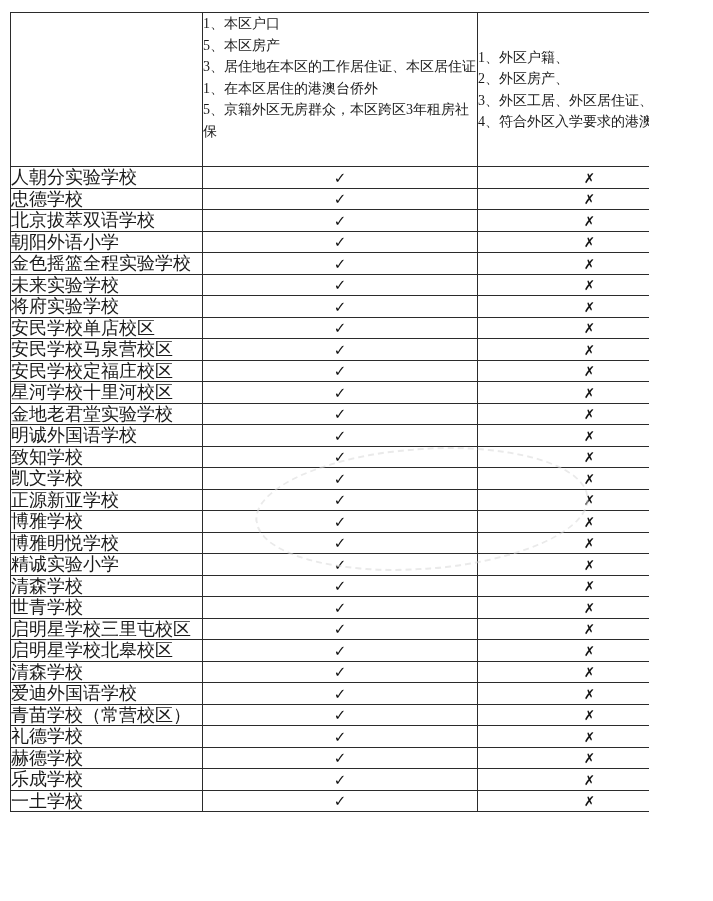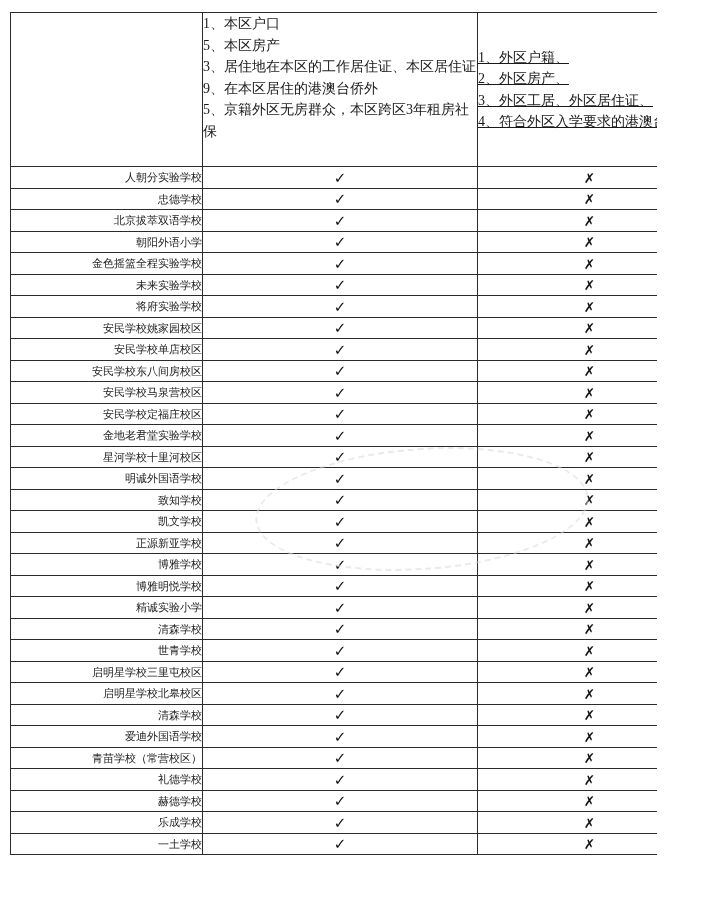--- a/index.html
+++ b/index.html
@@ -8,21 +8,20 @@
     background: #ffffff;
   }
   .page {
     position: relative;
     width: 649px;
     height: 901px;
     background: #ffffff;
     font-family: "Liberation Serif", "DejaVu Serif", serif;
     color: #1a1a1a;
     overflow: hidden;
-    padding-left: 8px;
   }
   table.grid {
     position: absolute;
     left: 10px;
     top: 12px;
     width: 691px;
     border-collapse: collapse;
     table-layout: fixed;
   }
   table.grid td {
@@ -36,28 +35,27 @@
     font-size: 14px;
     line-height: 21.5px;
   }
   td.hdr-local {
     vertical-align: top;
     padding: 2px 4px 0 6px;
   }
   td.hdr-outer {
     vertical-align: middle;
     padding: 0 6px 0 7px;
-    text-decoration: underline;
   }
   .hdr-line { text-align: left; }
   
   td.school-cell {
     height: 20.5px;
-    text-align: right;
-    font-size: 11px;
+    text-align: left;
+    font-size: 18px;
     line-height: 20.5px;
     white-space: nowrap;
   }
   td.mark-cell {
     text-align: center;
     font-family: "DejaVu Sans", sans-serif;
     vertical-align: middle;
   }
   .check {
     font-weight: 700;
@@ -94,21 +92,21 @@
       <col style="width:224px">
     </colgroup>
     <thead>
       <tr>
         <td class="hdr"></td>
         <td class="hdr hdr-local">
           <div id="local-lines">
               <div class="hdr-line">1、本区户口</div>
               <div class="hdr-line">5、本区房产</div>
               <div class="hdr-line">3、居住地在本区的工作居住证、本区居住证</div>
-              <div class="hdr-line">9、在本区居住的港澳台侨外</div>
+              <div class="hdr-line">1、在本区居住的港澳台侨外</div>
               <div class="hdr-line">5、京籍外区无房群众，本区跨区3年租房社保</div>
             </div>
         </td>
         <td class="hdr hdr-outer">
           <div id="outer-lines">
               <div class="hdr-line">1、外区户籍、</div>
               <div class="hdr-line">2、外区房产、</div>
               <div class="hdr-line">3、外区工居、外区居住证、</div>
               <div class="hdr-line">4、符合外区入学要求的港澳台侨外</div>
             </div>
@@ -145,51 +143,41 @@
           <td class="school-cell">未来实验学校</td>
           <td class="mark-cell"><span class="check">✓</span></td>
           <td class="mark-cell"><span class="cross">✗</span></td>
         </tr>
         <tr>
           <td class="school-cell">将府实验学校</td>
           <td class="mark-cell"><span class="check">✓</span></td>
           <td class="mark-cell"><span class="cross">✗</span></td>
         </tr>
         <tr>
-          <td class="school-cell">安民学校姚家园校区</td>
-          <td class="mark-cell"><span class="check">✓</span></td>
-          <td class="mark-cell"><span class="cross">✗</span></td>
-        </tr>
-        <tr>
           <td class="school-cell">安民学校单店校区</td>
           <td class="mark-cell"><span class="check">✓</span></td>
           <td class="mark-cell"><span class="cross">✗</span></td>
         </tr>
         <tr>
-          <td class="school-cell">安民学校东八间房校区</td>
-          <td class="mark-cell"><span class="check">✓</span></td>
-          <td class="mark-cell"><span class="cross">✗</span></td>
-        </tr>
-        <tr>
           <td class="school-cell">安民学校马泉营校区</td>
           <td class="mark-cell"><span class="check">✓</span></td>
           <td class="mark-cell"><span class="cross">✗</span></td>
         </tr>
         <tr>
           <td class="school-cell">安民学校定福庄校区</td>
           <td class="mark-cell"><span class="check">✓</span></td>
           <td class="mark-cell"><span class="cross">✗</span></td>
         </tr>
         <tr>
+          <td class="school-cell">星河学校十里河校区</td>
+          <td class="mark-cell"><span class="check">✓</span></td>
+          <td class="mark-cell"><span class="cross">✗</span></td>
+        </tr>
+        <tr>
           <td class="school-cell">金地老君堂实验学校</td>
-          <td class="mark-cell"><span class="check">✓</span></td>
-          <td class="mark-cell"><span class="cross">✗</span></td>
-        </tr>
-        <tr>
-          <td class="school-cell">星河学校十里河校区</td>
           <td class="mark-cell"><span class="check">✓</span></td>
           <td class="mark-cell"><span class="cross">✗</span></td>
         </tr>
         <tr>
           <td class="school-cell">明诚外国语学校</td>
           <td class="mark-cell"><span class="check">✓</span></td>
           <td class="mark-cell"><span class="cross">✗</span></td>
         </tr>
         <tr>
           <td class="school-cell">致知学校</td>

